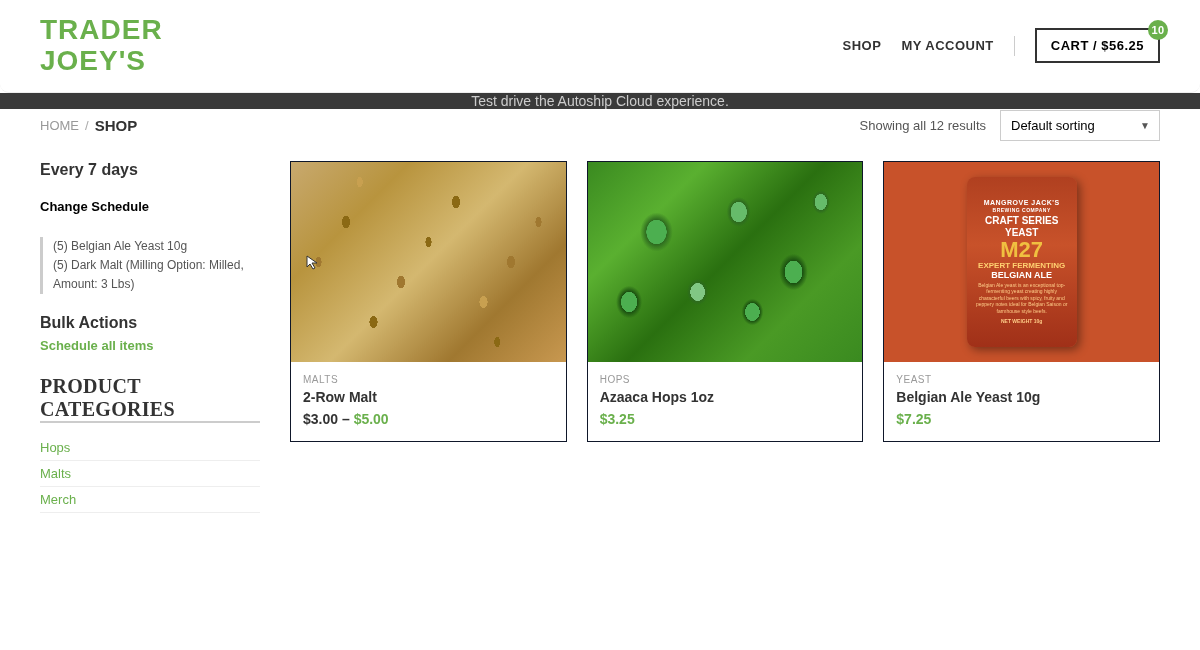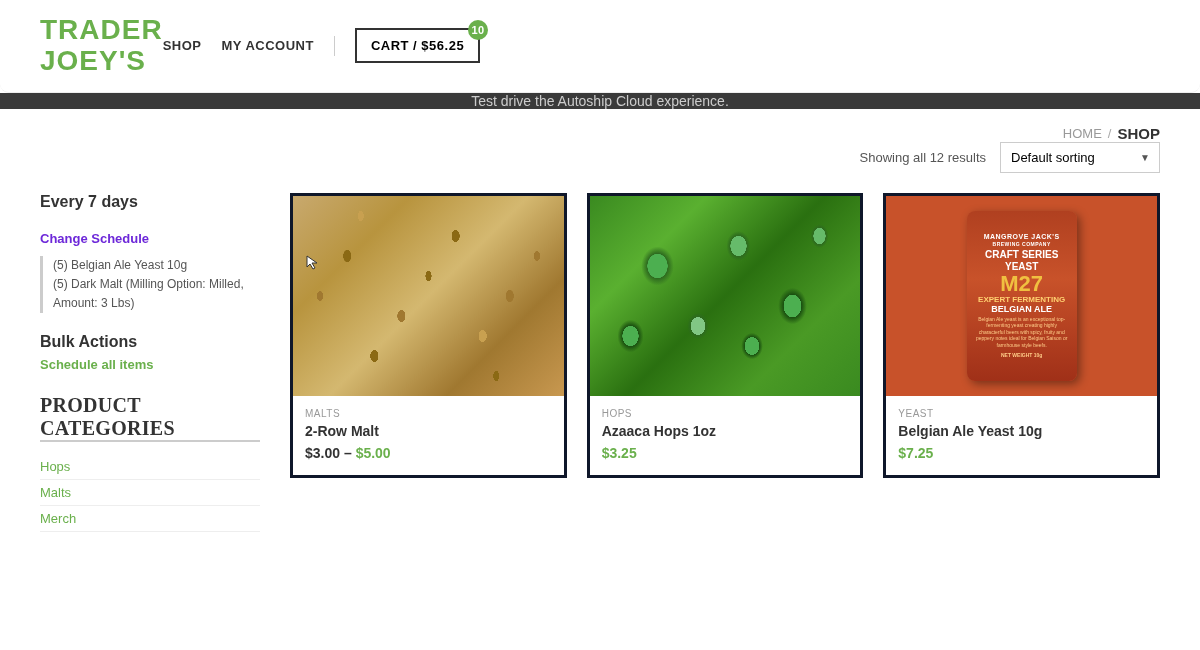--- a/index.html
+++ b/index.html
@@ -2,21 +2,21 @@
 <html><head>
   <meta charset="utf-8">
   <style>
     * { margin: 0; padding: 0; box-sizing: border-box; }
     body { font-family: Arial, sans-serif; font-size: 14px; color: #333; background: #fff; width: 1200px; min-height: 650px; overflow: hidden; }
 
     
     .header {
       display: flex;
       align-items: center;
-      justify-content: flex-start;
+      justify-content: space-between;
       padding: 15px 40px;
       border-bottom: 1px solid #eee;
       border-radius: 9px;
     }
     .logo {
       font-size: 28px;
       font-weight: 900;
       color: #6ab04c;
       line-height: 1.1;
       text-transform: uppercase;
@@ -70,24 +70,23 @@
     .banner {
       background: #3a3a3a;
       color: #ccc;
       text-align: center;
       font-size: 14px;
     }
 
     
     .breadcrumb-bar {
       display: flex;
-      align-items: flex-end;
+      align-items: center;
       justify-content: space-between;
-      padding: 16px 40px 10px 40px;
-      flex-direction: column;
+      padding: 1px 40px 10px 40px;
     }
     .breadcrumb {
       font-size: 13px;
       color: #999;
       display: flex;
       align-items: center;
       gap: 6px;
     }
     .breadcrumb .current {
       color: #333;
@@ -139,25 +138,25 @@
       width: 220px;
       flex-shrink: 0;
     }
     .schedule-every {
       font-size: 16px;
       font-weight: 700;
       color: #333;
       margin-bottom: 20px;
     }
     .change-schedule {
-      color: #6d28d9;
+      color: #000000;
       font-size: 13px;
       font-weight: 600;
       cursor: pointer;
-      margin-bottom: 10px;
+      margin-bottom: 23px;
     }
     .schedule-items {
       border-left: 3px solid #ccc;
       padding-left: 10px;
       margin-bottom: 20px;
     }
     .schedule-item {
       font-size: 12px;
       color: #555;
       line-height: 1.6;
@@ -201,21 +200,21 @@
     
     .products-area {
       flex: 1;
     }
     .products-grid {
       display: grid;
       grid-template-columns: repeat(3, 1fr);
       gap: 20px;
     }
     .product-card {
-      border: 3px solid #0f172a;
+      border: 1px solid #0f172a;
       overflow: hidden;
       position: relative;
     }
     
     .img-malts {
       background: linear-gradient(135deg, #c8a96e 0%, #b8943e 25%, #d4b870 50%, #a07830 75%, #c89850 100%);
       height: 200px;
       position: relative;
       overflow: hidden;
     }

